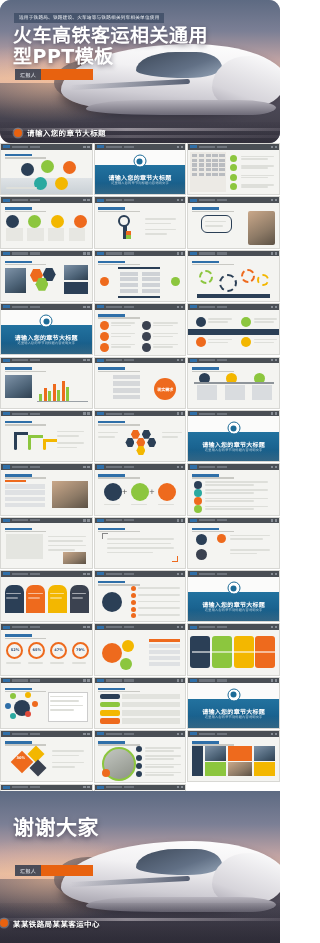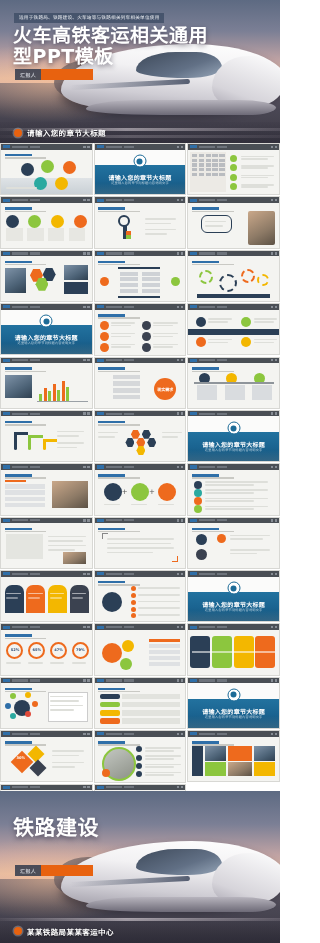--- a/index.html
+++ b/index.html
@@ -9,20 +9,21 @@
     background: #ffffff;
     font-family: "DejaVu Sans", "Liberation Sans", sans-serif;
     overflow: hidden;
   }
   .page { width: 280px; height: 943px; position: relative; background:#fff; }
 
   
   .hero {
     position: relative; width: 280px; height: 143px; overflow: hidden;
     background: linear-gradient(170deg,#6f7e95 0%, #8c8fa3 22%, #b9a7ae 42%, #d9b4a6 58%, #caa9b2 72%, #7d8196 88%, #4c5567 100%);
+    border-radius: 11px;
   }
   .hero-sky {
     position:absolute; left:0; top:0; width:100%; height:62%;
     background: linear-gradient(180deg,#5d6a82 0%, #7b7f95 35%, #c0a3a4 68%, #e0b9a3 88%, #d8b0a8 100%);
   }
   .hero-ground {
     position:absolute; left:0; bottom:0; width:100%; height:42%;
     background: linear-gradient(180deg,#6d6572 0%, #4a4754 45%, #3b3944 100%);
   }
   .hero-glow {
@@ -185,22 +186,22 @@
   .diamond { position:absolute; transform: rotate(45deg); }
 
   
   .closing {
     position:absolute; left:0; bottom:0; width:280px; height:152px; overflow:hidden;
     background: linear-gradient(170deg,#70809a 0%, #8f90a4 20%, #bda8ad 40%, #dcb6a5 58%, #c6a6b2 74%, #7a7e94 90%, #4a5365 100%);
   }
   .closing .hero-title { top:26px; font-size:21px; }
   .closing .hero-badge { top:74px; }
   .closing-footer {
-    position:absolute; left:0; bottom:0; width:100%; height:24px;
-    display:flex; align-items:center; gap:5px; padding-left:14px;
+    position:absolute; left:0; bottom:0; width:100%; height:40px;
+    display:flex; align-items:center; gap:5px; 
     background: linear-gradient(180deg, rgba(25,23,35,.06), rgba(25,23,35,.40));
   }
 </style>
 </head>
 <body>
 
 <div class="page">
 
   <div class="hero">
     <div class="hero-sky"></div>
@@ -1171,21 +1172,21 @@
     <div class="train" style="top:36px;">
       <div class="train-tail"></div>
       <div class="train-body"></div>
       <div class="train-window"></div>
       <div class="train-stripe"></div>
       <div class="train-nose"></div>
       <div class="train-skirt"></div>
     </div>
     <div class="rail" style="bottom:22px;"></div>
 
-    <div class="hero-title">铁路建设</div>
+    <div class="hero-title">谢谢大家</div>
     <div class="hero-badge">
       <span class="hero-badge-label">汇报人</span>
       <span class="hero-badge-fill"></span>
     </div>
 
     <div class="closing-footer">
       <span class="dot-icon"></span>
       <span class="hero-footer-text">某某铁路局某某客运中心</span>
     </div>
   </div>

